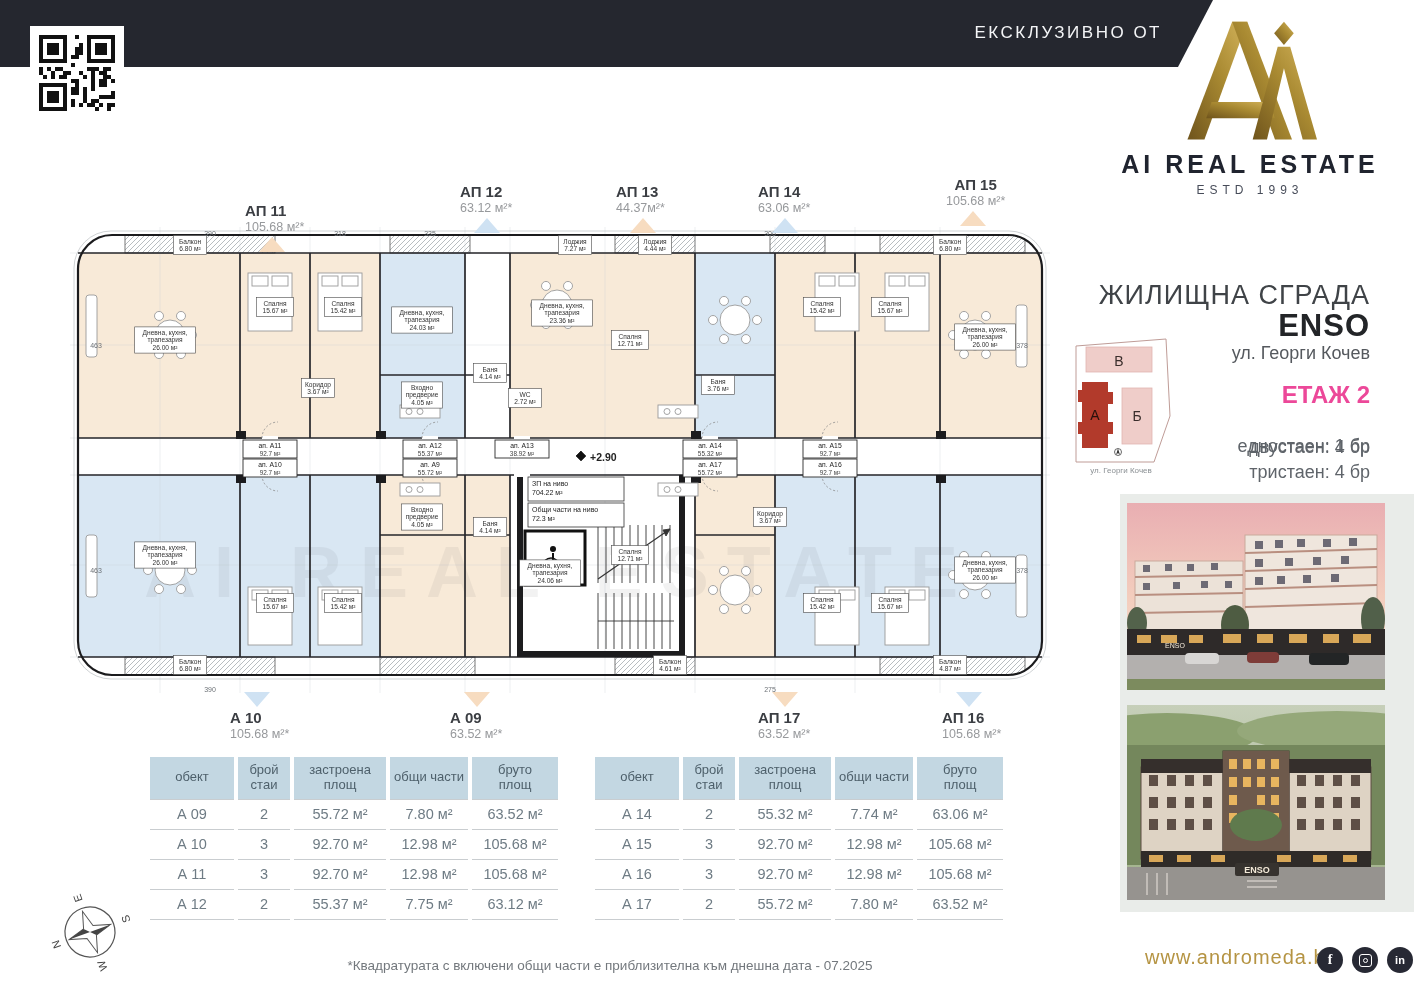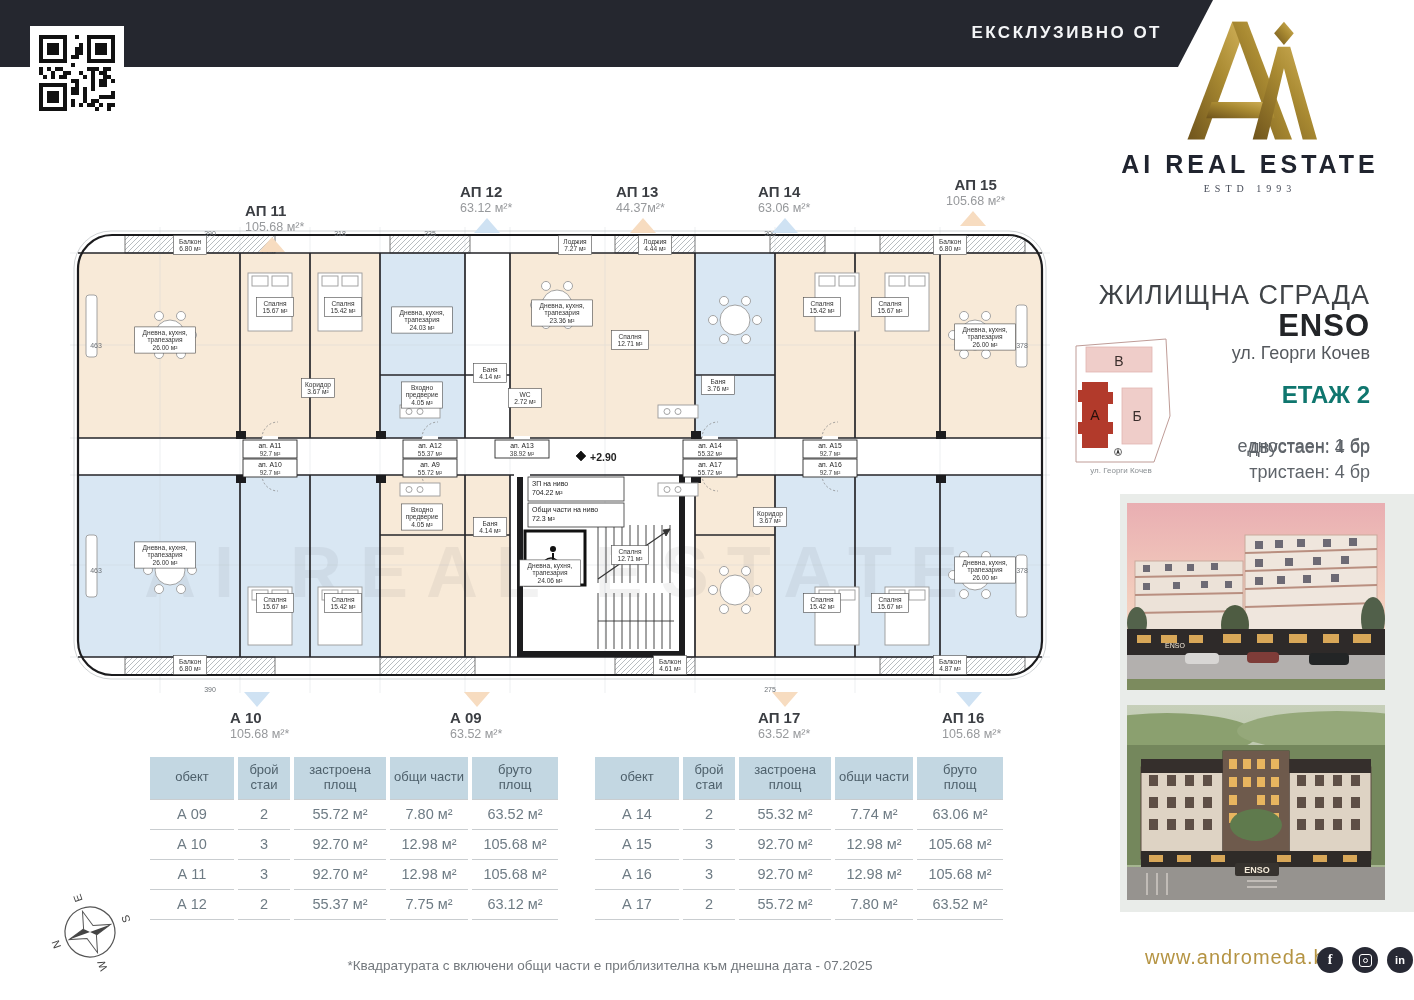--- a/index.html
+++ b/index.html
@@ -1,38 +1,38 @@
 <!DOCTYPE html>
 <html><head>
 <meta charset="utf-8">
 <style>
   html,body{margin:0;padding:0;background:#fff;}
   #page{position:relative;width:1414px;height:1000px;background:#ffffff;overflow:hidden;
         font-family:"Liberation Sans", sans-serif;}
   
   #topbar{position:absolute;left:0;top:0;width:1414px;height:67px;background:#25272f;}
-  #bar-label{position:absolute;right:252px;top:23px;color:#f4f5f7;font-size:17px;font-weight:bold;
+  #bar-label{position:absolute;right:252px;top:23px;color:#f4f5f7;font-size:17px;font-weight:normal;
              letter-spacing:2.5px;margin-left:8px;}
   #bar-cut{position:absolute;left:1150px;top:0;width:264px;height:67px;background:#ffffff;
            clip-path:polygon(63px 0, 264px 0, 264px 67px, 28px 67px);}
   
   #qr-card{position:absolute;left:30px;top:26px;width:94px;height:94px;background:#fff;}
   #qr-card svg{position:absolute;left:9px;top:9px;}
   
   #logo{position:absolute;left:1105px;top:0;width:290px;height:215px;text-align:center;}
   #logo-glyph{position:absolute;left:78px;top:16px;}
   #logo-name{position:absolute;left:0;top:150px;width:290px;font-size:25px;font-weight:bold;
              letter-spacing:4px;color:#20242f;white-space:nowrap;}
-  #logo-estd{position:absolute;left:0;top:183px;width:290px;font-size:10px;letter-spacing:5px;color:#474c59;font-family:Liberation Serif, serif;}
+  #logo-estd{position:absolute;left:0;top:183px;width:290px;font-size:12px;letter-spacing:5px;color:#474c59;}
   
   .rt{position:absolute;right:44px;text-align:right;white-space:nowrap;}
   #bld-type{top:280px;font-size:27px;color:#3f4347;letter-spacing:1px;}
   #bld-name{top:308px;font-size:31px;font-weight:bold;color:#232528;letter-spacing:1px;}
   #bld-addr{top:343px;font-size:18px;color:#55595e;}
-  #floor-label{top:381px;font-size:24px;font-weight:bold;color:#0f766e;}
+  #floor-label{top:381px;font-size:24px;font-weight:bold;color:#ec4899;}
   .mix-line{font-size:18px;color:#5f646a;}
   #mix0{top:412px;margin-top:24px;} #mix1{top:437px;} #mix2{top:462px;}
   
   #site-plan{position:absolute;left:1066px;top:330px;}
   
   #photo-panel{position:absolute;left:1120px;top:494px;width:294px;height:418px;background:#e9ece9;}
   .photo{position:absolute;left:7px;width:258px;overflow:hidden;}
   #photo1{top:9px;height:187px;}
   #photo2{top:211px;height:195px;}
   

